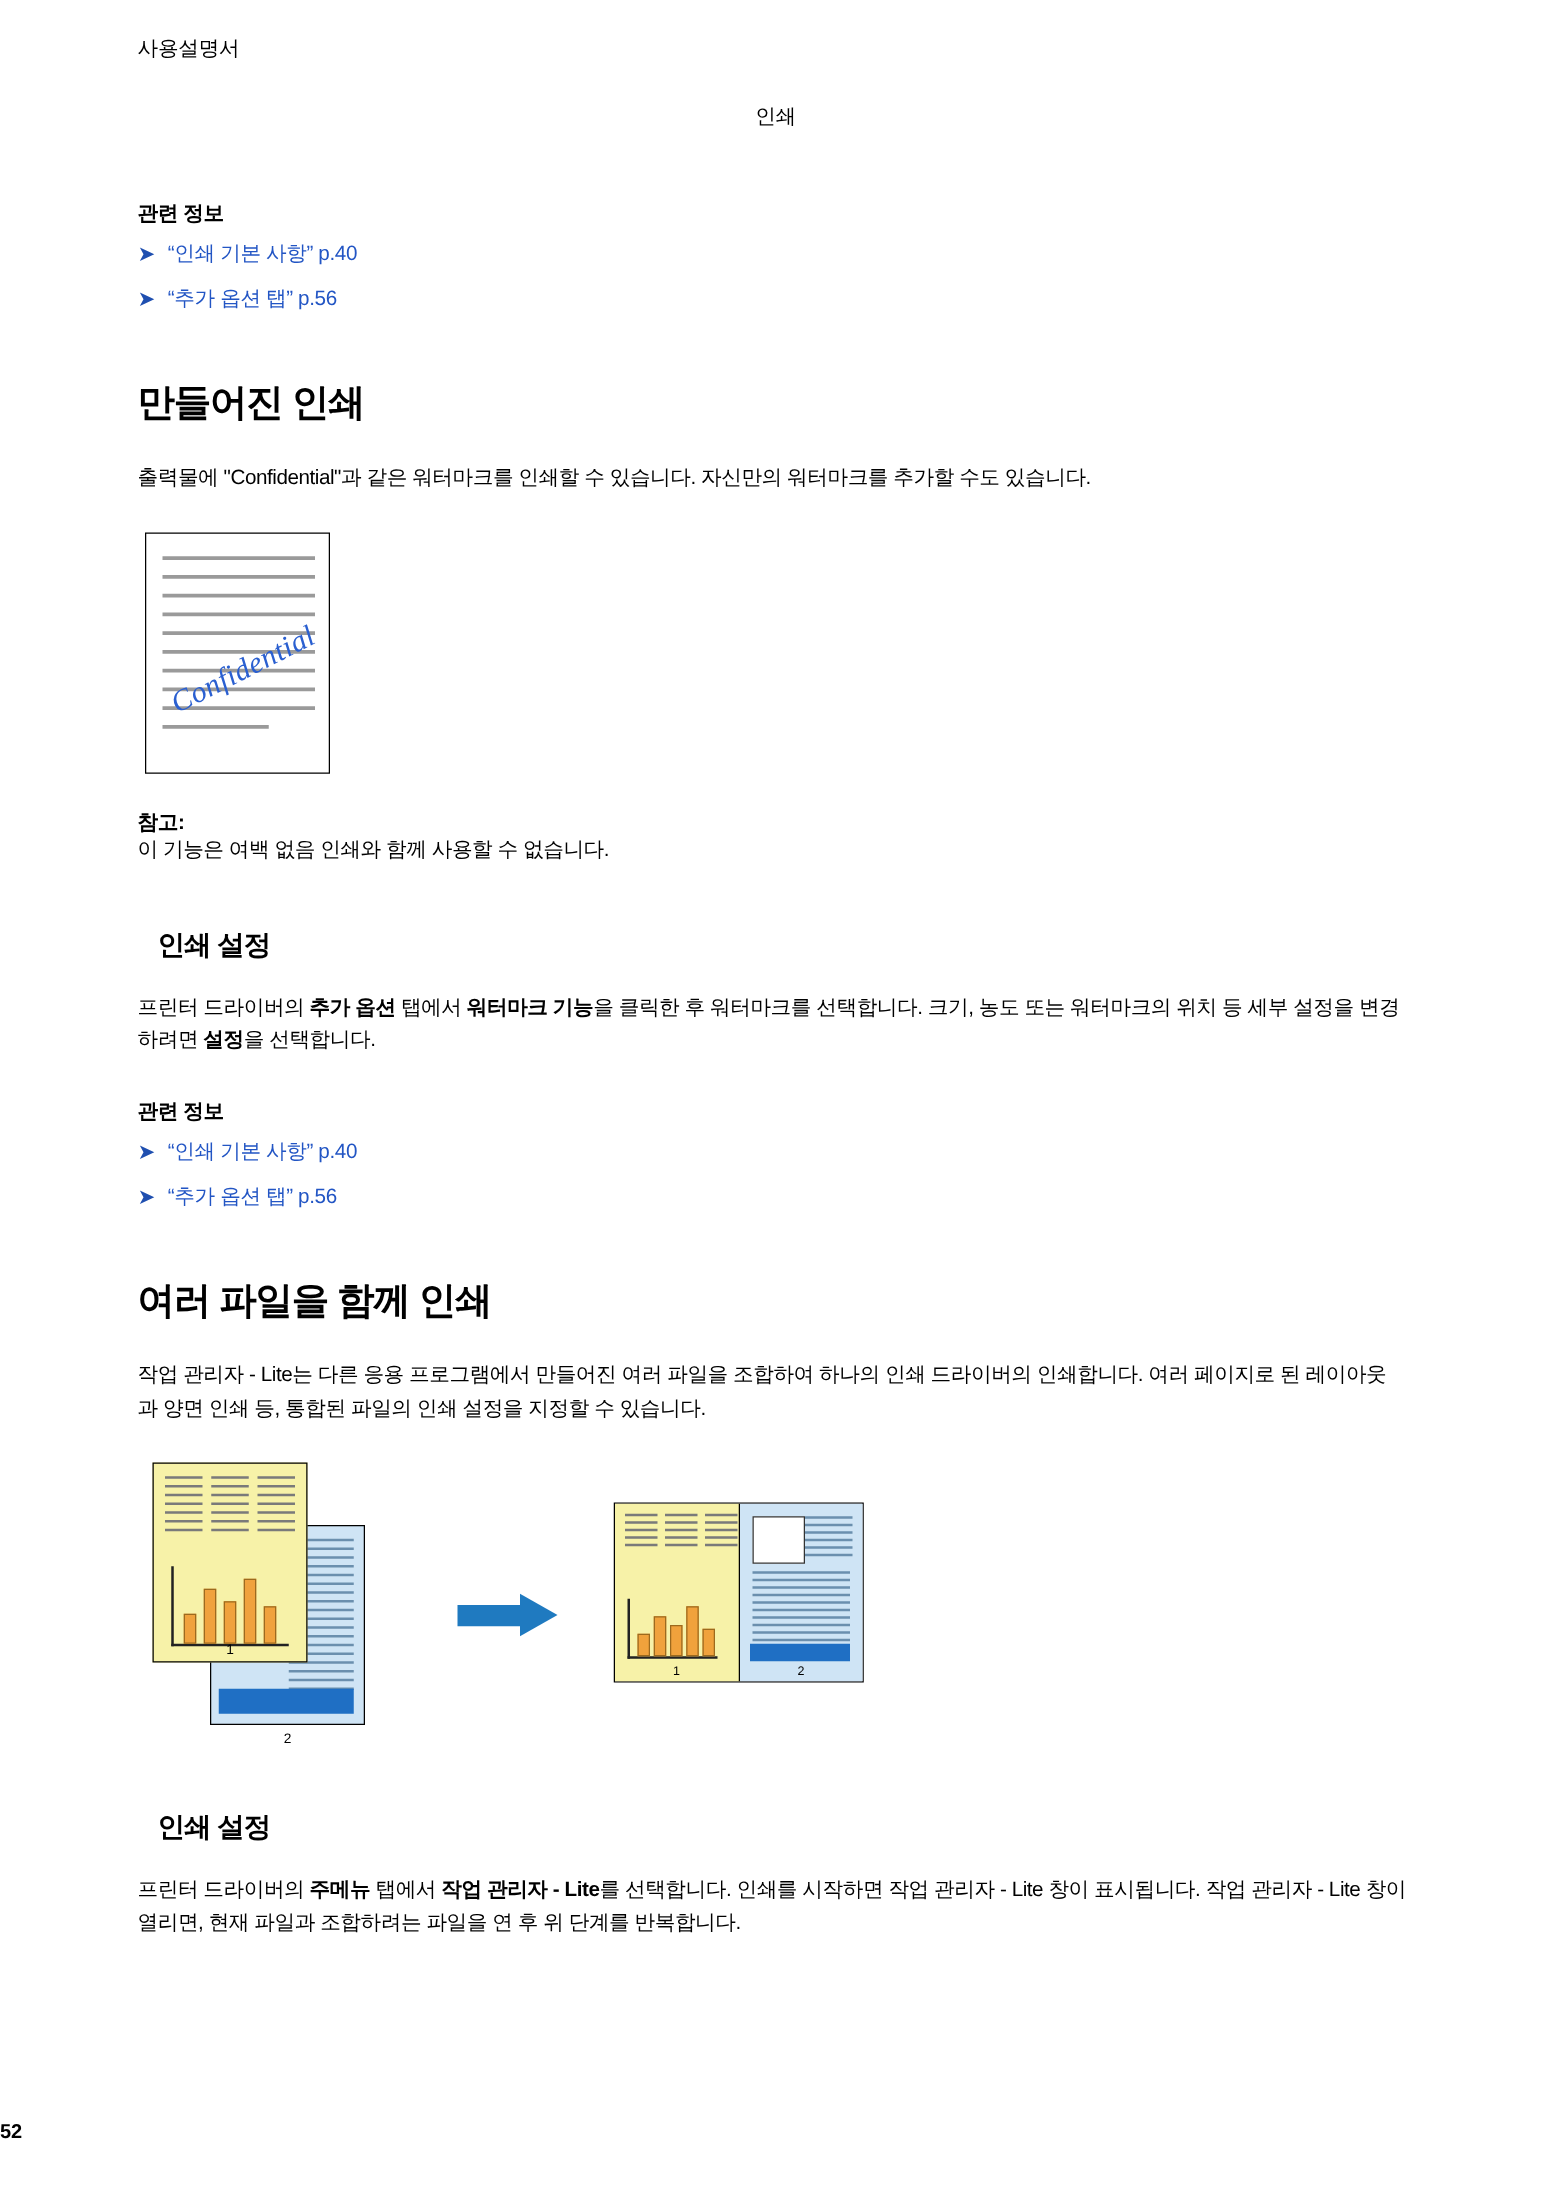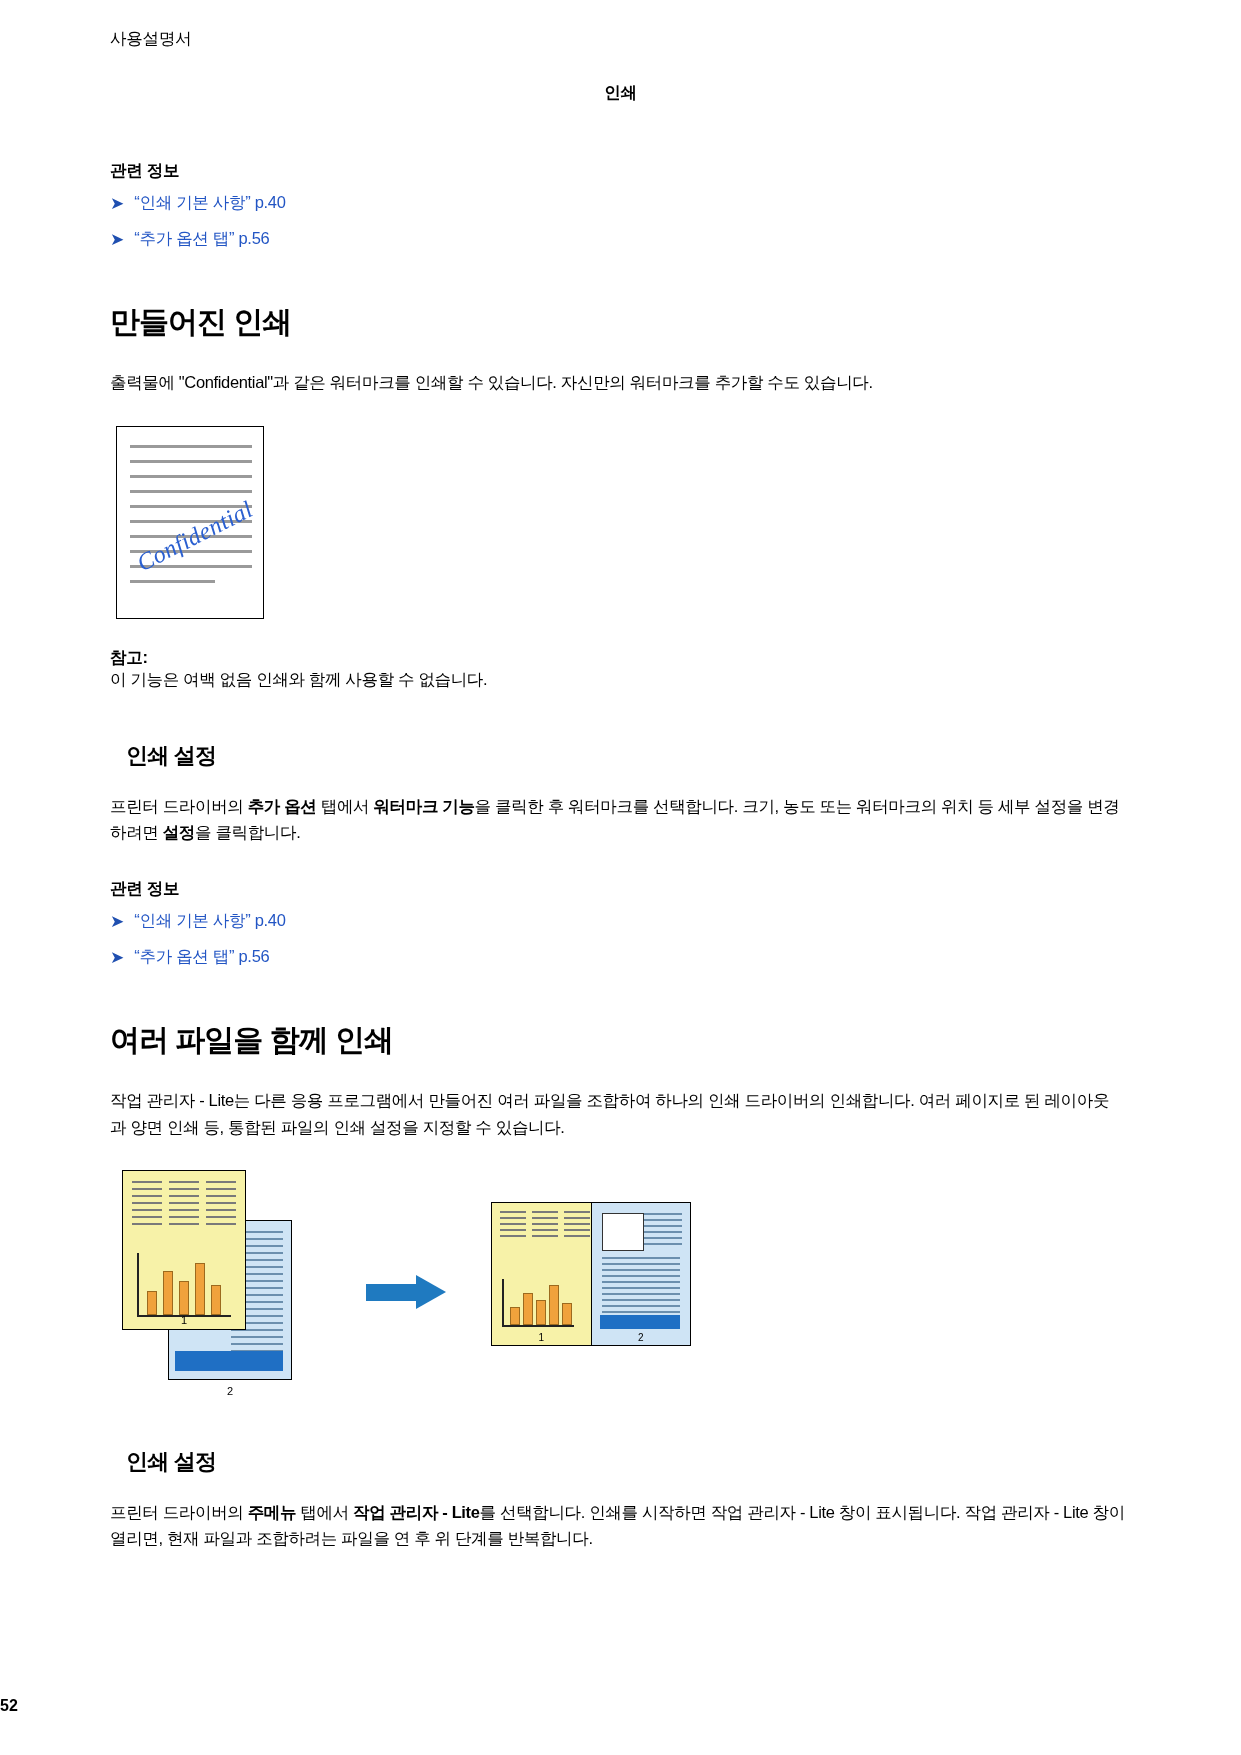--- a/index.html
+++ b/index.html
@@ -30,21 +30,21 @@
     letter-spacing: -0.2px;
     color: #000;
   }
   .header-center {
     position: absolute;
     left: 0;
     right: 0;
     top: 82px;
     text-align: center;
     font-size: 16.5px;
-    font-weight: bold;
+    font-weight: normal;
     letter-spacing: -0.2px;
   }
   .content {
     position: absolute;
     left: 110px;
     top: 160px;
     width: 1015px;
   }
   .rel-title {
     font-size: 16.5px;
@@ -374,21 +374,21 @@
         <div class="line"></div>
         <div class="line short"></div>
       </div>
       <div class="wm-text">Confidential</div>
     </div>
 
     <p class="note-label">참고:</p>
     <p class="note-body">이 기능은 여백 없음 인쇄와 함께 사용할 수 없습니다.</p>
 
     <h2 class="subsection">인쇄 설정</h2>
-    <p class="body"><span>프린터 드라이버의 </span><b>추가 옵션</b><span> 탭에서 </span><b>워터마크 기능</b><span>을 클릭한 후 워터마크를 선택합니다. 크기, 농도 또는 워터마크의 위치 등 세부 설정을 변경하려면 </span><b>설정</b><span>을 클릭합니다.</span></p>
+    <p class="body"><span>프린터 드라이버의 </span><b>추가 옵션</b><span> 탭에서 </span><b>워터마크 기능</b><span>을 클릭한 후 워터마크를 선택합니다. 크기, 농도 또는 워터마크의 위치 등 세부 설정을 변경하려면 </span><b>설정</b><span>을 선택합니다.</span></p>
 
     <div class="rel-block">
       <p class="rel-title">관련 정보</p>
       <div class="link-row">
         <span class="arrow">➤</span>
         <span class="link-text">“인쇄 기본 사항” p.40</span>
       </div>
       <div class="link-row">
         <span class="arrow">➤</span>
         <span class="link-text">“추가 옵션 탭” p.56</span>

